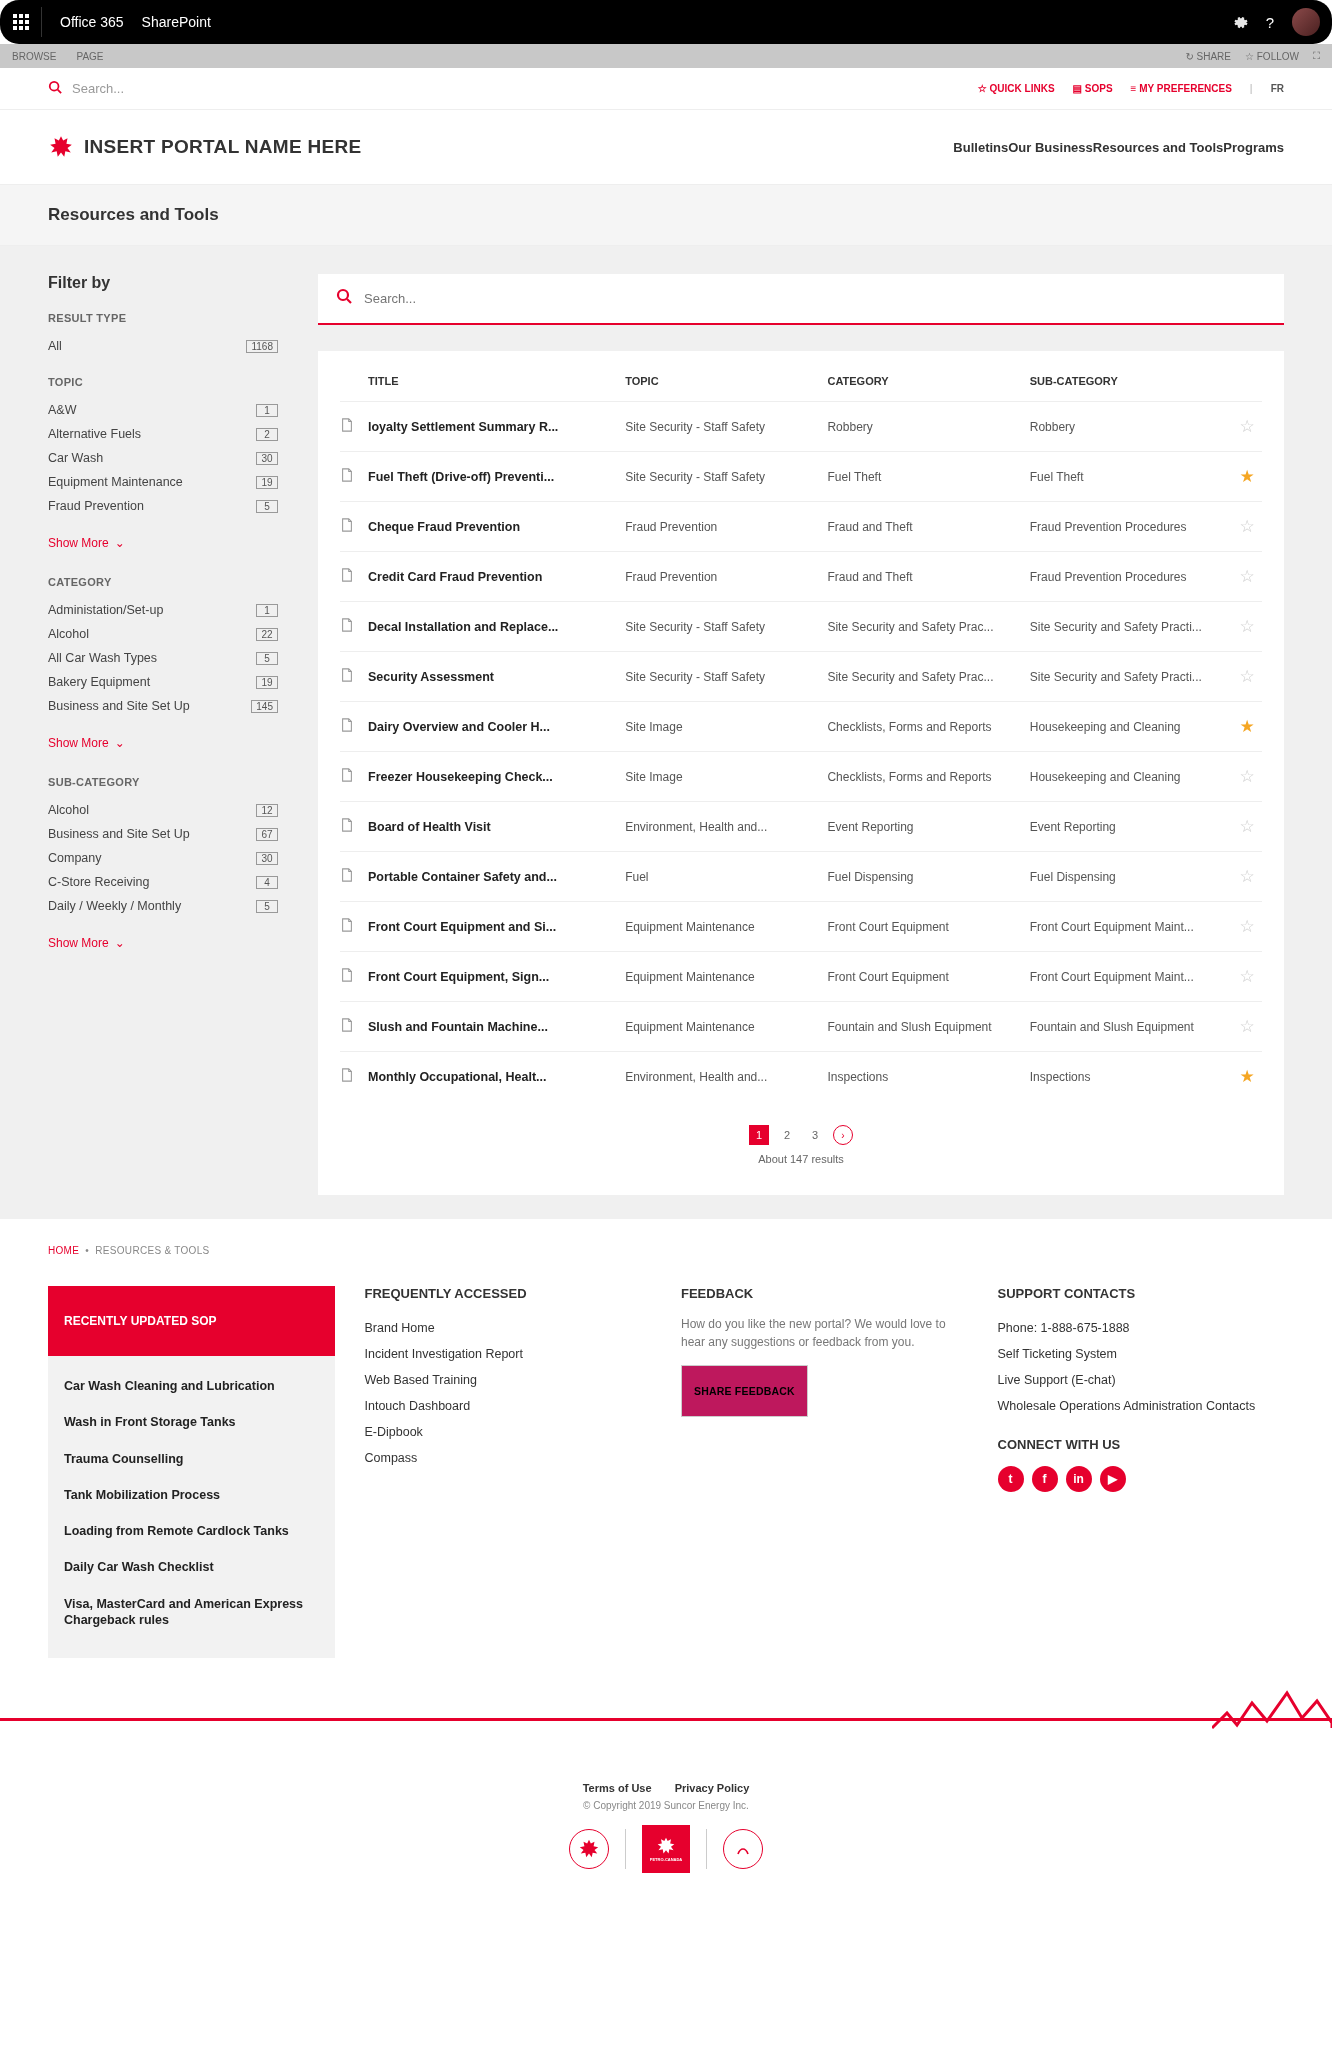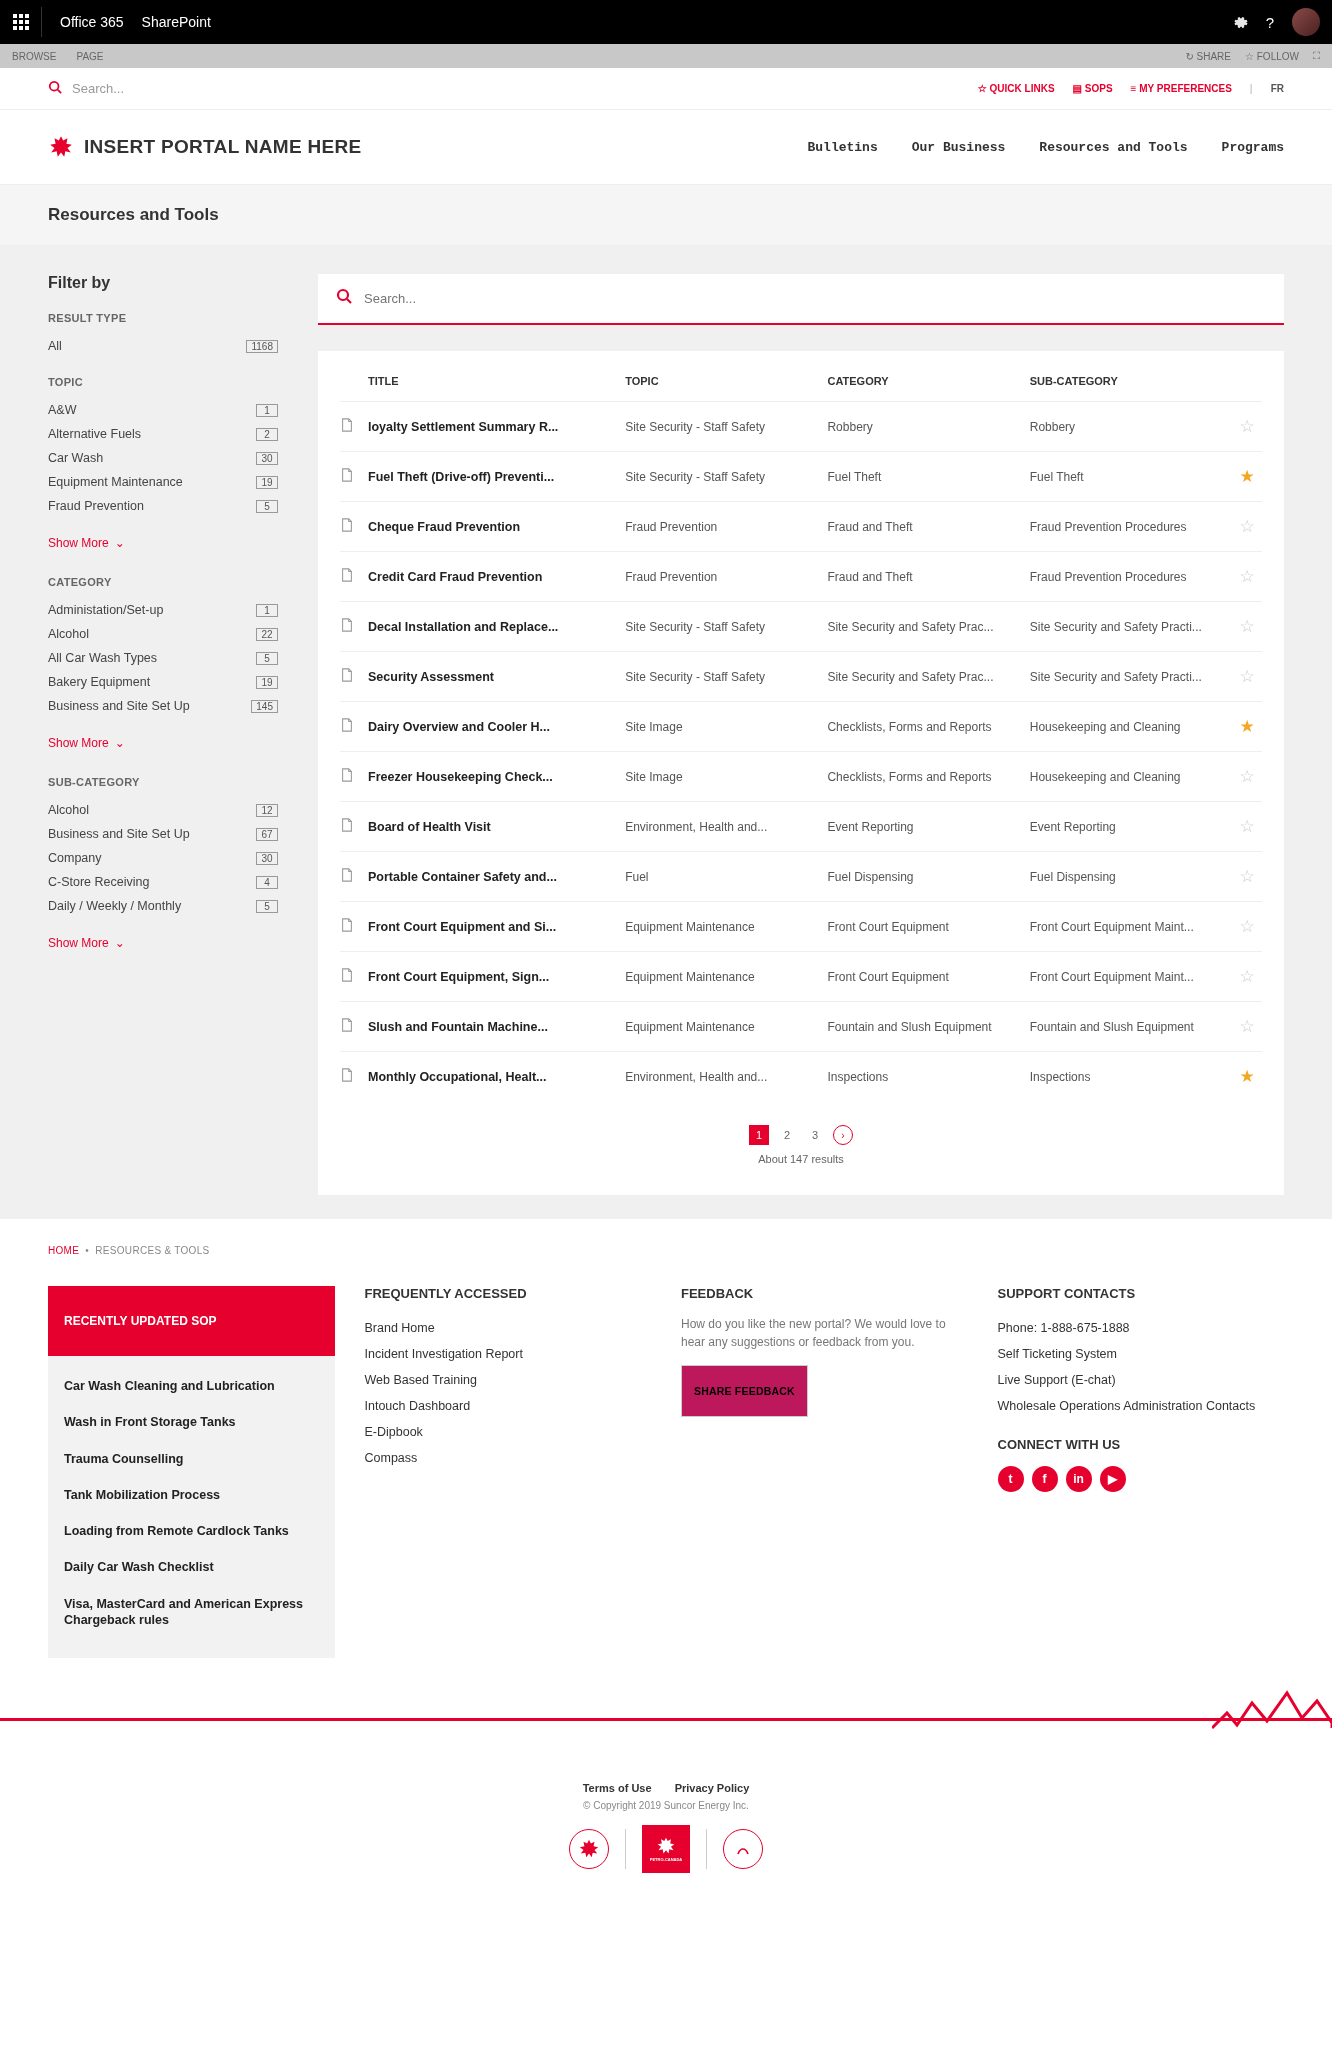--- a/index.html
+++ b/index.html
@@ -1,19 +1,19 @@
 <!DOCTYPE html>
 <html><head>
 <meta charset="utf-8">
 <style>
 * { margin: 0; padding: 0; box-sizing: border-box; }
 body { font-family: "Segoe UI", Arial, sans-serif; font-size: 13px; color: #333; background: #fff; }
 
 
-.topbar { background: #000; color: #fff; height: 44px; display: flex; align-items: center; justify-content: space-between; padding: 0 12px; }
+.topbar { background: #000; color: #fff; height: 44px; display: flex; align-items: center; justify-content: space-between; padding: 0 12px; border-radius: 19px; }
 .topbar-left { display: flex; align-items: center; gap: 18px; }
 .waffle { width: 30px; height: 30px; display: flex; align-items: center; justify-content: center; border-right: 1px solid #333; padding-right: 12px; }
 .waffle-grid { display: grid; grid-template-columns: repeat(3,4px); grid-gap: 2px; }
 .waffle-grid span { width: 4px; height: 4px; background: #fff; }
 .topbar-text { font-size: 14px; }
 .topbar-right { display: flex; align-items: center; gap: 14px; }
 .topbar-icon { width: 16px; height: 16px; display: flex; align-items: center; justify-content: center; color: #fff; font-size: 15px; }
 .avatar { width: 28px; height: 28px; border-radius: 50%; background: linear-gradient(135deg,#8b4a4a,#4a2020); }
 
 
@@ -27,21 +27,21 @@
 .util-search .mag { color: #e6002d; font-size: 15px; }
 .util-links { display: flex; align-items: center; gap: 18px; font-size: 10px; font-weight: 600; color: #555; }
 .util-links .red { color: #e6002d; }
 .util-links .sep { color: #ccc; }
 
 
 .portal-head { display: flex; justify-content: space-between; align-items: center; padding: 24px 48px; }
 .portal-brand { display: flex; align-items: center; gap: 10px; }
 .leaf { width: 26px; height: 26px; }
 .portal-title { font-size: 19px; font-weight: 800; letter-spacing: .3px; }
-.portal-nav { display: flex; gap: 34px; font-size: 13px; font-weight: 600; font-family: Liberation Mono, monospace; }
+.portal-nav { display: flex; font-size: 13px; font-weight: 600; }
 
 
 .page-title-wrap { background: #f5f5f5; border-top: 1px solid #eee; border-bottom: 1px solid #eee; }
 .page-title { padding: 20px 48px; font-size: 17px; font-weight: 700; }
 
 
 .main { background: #f0f0f0; padding: 28px 48px 24px; display: flex; gap: 40px; align-items: flex-start; }
 .sidebar { width: 230px; flex-shrink: 0; }
 .content { flex: 1; }
 

